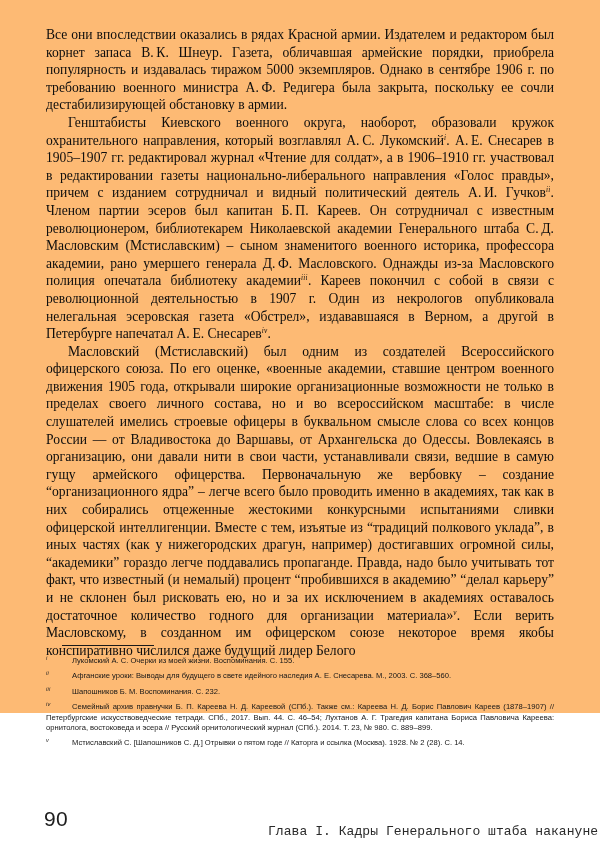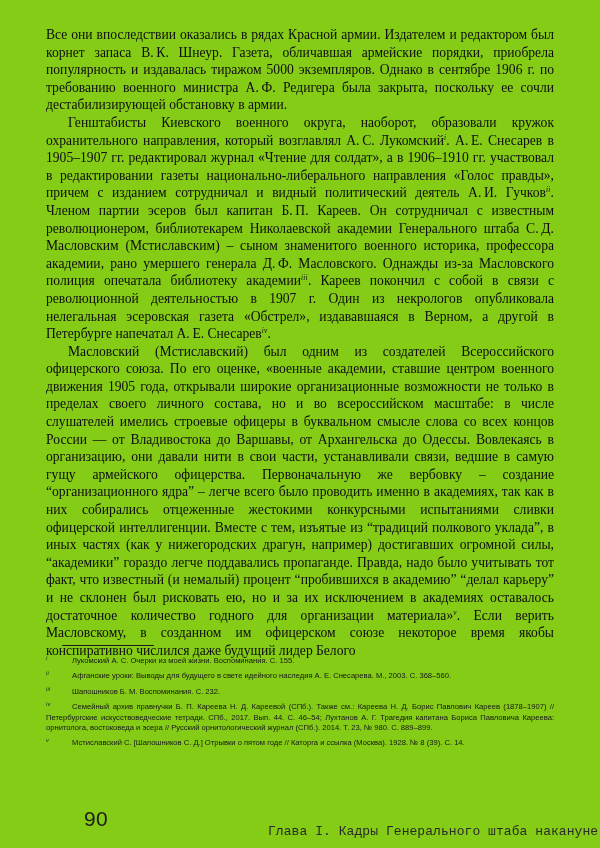--- a/index.html
+++ b/index.html
@@ -13,22 +13,22 @@
     position: relative;
     font-family: "Liberation Serif", serif;
     color: #0d0d0d;
     overflow: hidden;
   }
 
   .page {
     position: absolute;
     left: 0; top: 0;
     width: 600px;
-    height: 848px;
-    background: #84cc16;
+    height: 713px;
+    background: #fdba74;
   }
 
   
   .body-text {
     position: absolute;
     left: 46px;
     top: 26px;
     width: 508px;
   }
 
@@ -105,21 +105,20 @@
 
   .folio {
     position: absolute;
     left: 44px;
     top: 0;
     font-family: "Liberation Sans", sans-serif;
     font-size: 21px;
     line-height: 26px;
     color: #1d1d1d;
     letter-spacing: 0.2px;
-    margin-left: 40px;
   }
 
   .running-head {
     position: absolute;
     left: 268px;
     top: 9px;
     font-family: Liberation Mono, monospace;
     font-size: 13px;
     line-height: 10px;
     color: #2a2a2a;
@@ -148,21 +147,21 @@
     <div class="fn-rule"></div>
 
     <div class="fn-item"><span class="fn-marker">i</span><span class="it">Лукомский А. С.</span><span> Очерки из моей жизни. Воспоминания. С. 155.</span></div>
 
     <div class="fn-item"><span class="fn-marker">ii</span><span>Афганские уроки: Выводы для будущего в свете идейного наследия А. Е. Снесарева. М., 2003. С. 368–560.</span></div>
 
     <div class="fn-item"><span class="fn-marker">iii</span><span class="it">Шапошников Б. М.</span><span> Воспоминания. С. 232.</span></div>
 
     <div class="fn-item"><span class="fn-marker">iv</span><span>Семейный архив правнучки Б. П. Кареева Н. Д. Кареевой (СПб.). Также см.: </span><span class="it">Кареева Н. Д.</span><span> Борис Павлович Кареев (1878–1907) // Петербургские искусствоведческие тетради. СПб., 2017. Вып. 44. С. 46–54; </span><span class="it">Лухтанов А. Г.</span><span> Трагедия капитана Бориса Павловича Кареева: орнитолога, востоковеда и эсера // Русский орнитологический журнал (СПб.). 2014. Т. 23, № 980. С. 889–899.</span></div>
 
-    <div class="fn-item"><span class="fn-marker">v</span><span class="it">Мстиславский С. [Шапошников С. Д.]</span><span> Отрывки о пятом годе // Каторга и ссылка (Москва). 1928. № 8 (39). С. 14.</span></div>
+    <div class="fn-item"><span class="fn-marker">v</span><span class="it">Мстиславский С. [Шапошников С. Д.]</span><span> Отрывки о пятом годе // Каторга и ссылка (Москва). 1928. № 2 (28). С. 14.</span></div>
 
   </div>
 
   <div class="footer">
     <div class="folio">90</div>
     <div class="running-head">Глава I. Кадры Генерального штаба накануне Гражданской войны</div>
   </div>
 
 </div>
 

